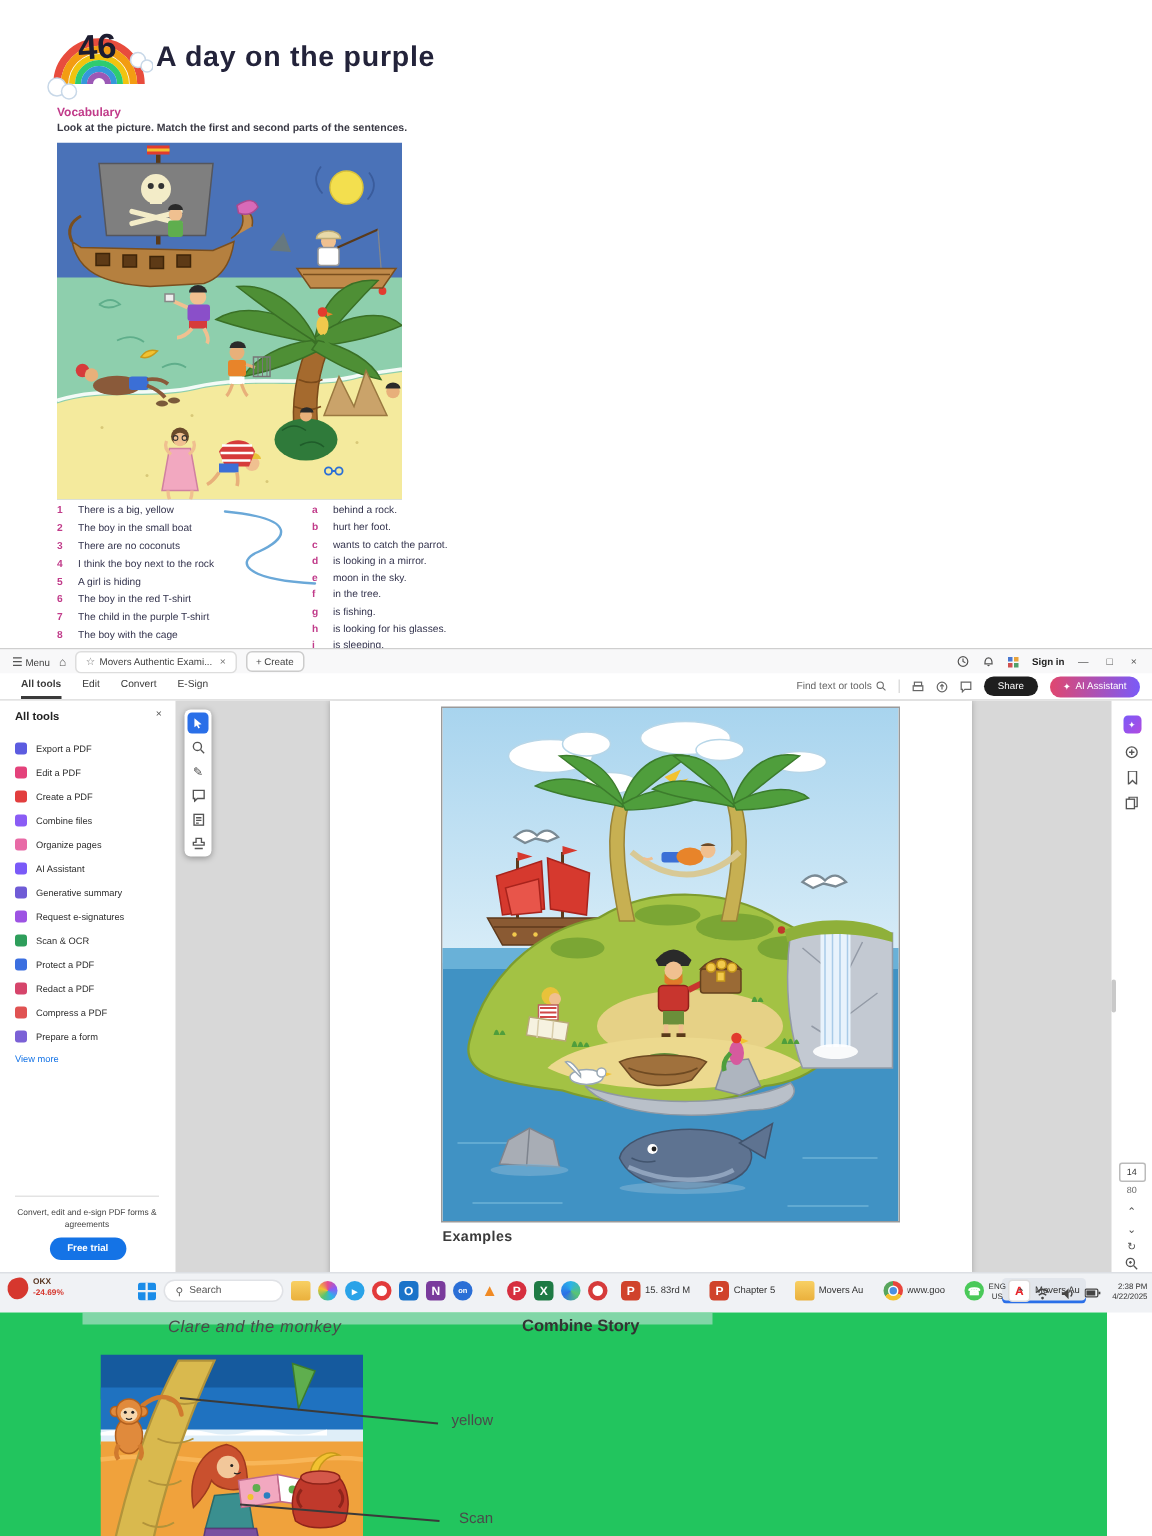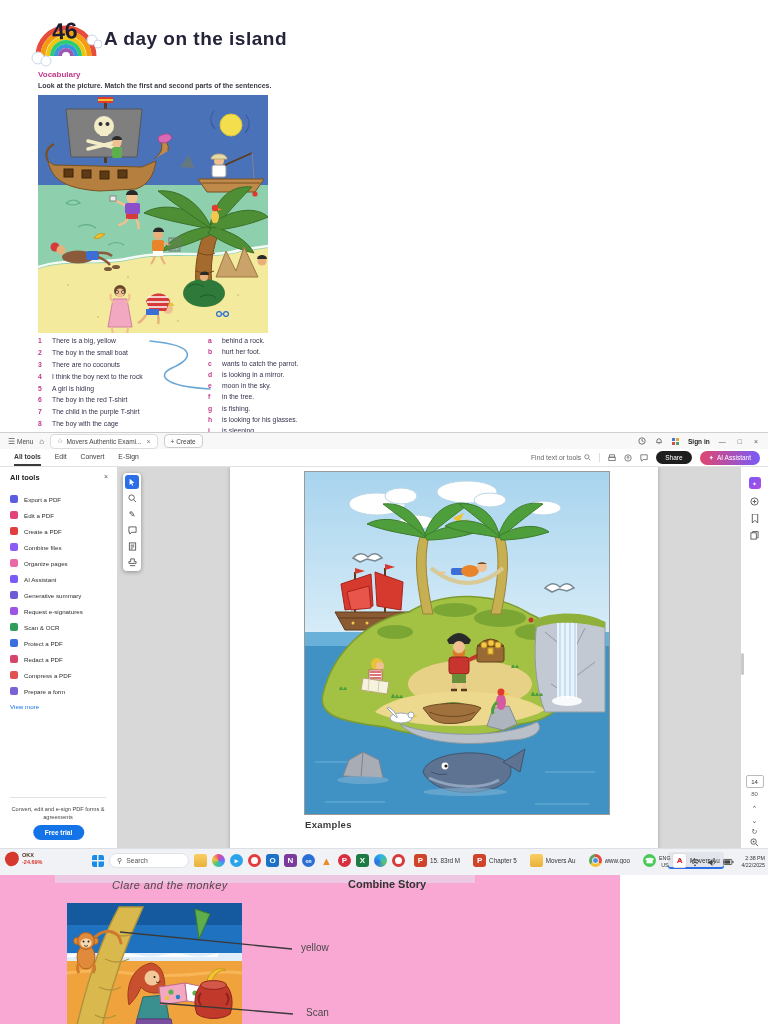--- a/index.html
+++ b/index.html
@@ -67,21 +67,21 @@
   .tp-div{position:absolute;left:10px;top:330px;width:96px;border-top:1px solid #e3e3e3;}
   .tp-promo{position:absolute;left:10px;top:338px;width:96px;font-size:5.6px;color:#444;text-align:center;line-height:1.5;}
   .free-trial{position:absolute;left:50%;transform:translateX(-50%);top:358px;background:#1473e6;color:#fff;font-size:6.5px;font-weight:bold;border-radius:10px;padding:4px 12px;white-space:nowrap;}
 
   
   #quicktools{position:absolute;left:123px;top:6px;width:18px;background:#fff;border-radius:4px;box-shadow:0 1px 4px rgba(0,0,0,.35);display:flex;flex-direction:column;align-items:center;padding:2px 0;gap:2px;}
   .qt{width:14px;height:14px;border-radius:3px;display:flex;align-items:center;justify-content:center;font-size:8px;color:#444;}
   .qt.active{background:#2a6fe8;color:#fff;}
 
   
-  #pdf-page{position:absolute;left:230px;top:0;width:428px;height:382px;background:#fff;box-shadow:0 0 4px rgba(0,0,0,.25);}
+  #pdf-page{position:absolute;left:220px;top:0;width:428px;height:382px;background:#fff;box-shadow:0 0 4px rgba(0,0,0,.25);}
   #island{position:absolute;left:74px;top:4px;width:304px;height:342px;border:1px solid #9a9a9a;box-sizing:content-box;}
   .examples{position:absolute;left:75px;top:352px;font-size:9.5px;font-weight:bold;color:#3a3a3a;letter-spacing:.3px;}
 
   
   #right-rail{position:absolute;right:0;top:0;width:28px;height:382px;background:#fff;border-left:1px solid #d8d8d8;box-sizing:border-box;}
   .rr-ic{position:absolute;left:50%;transform:translateX(-50%);width:12px;height:12px;display:flex;align-items:center;justify-content:center;font-size:8px;color:#555;}
   .rr-ai{background:linear-gradient(135deg,#7a5af8,#b14be0);border-radius:3px;color:#fff;font-size:6px;}
   .pgbox{position:absolute;left:50%;transform:translateX(-50%);top:308px;width:16px;height:11px;border:1px solid #bbb;border-radius:2px;font-size:6px;color:#333;display:flex;align-items:center;justify-content:center;}
   .pgtotal{position:absolute;left:50%;transform:translateX(-50%);top:324px;font-size:6px;color:#666;}
   .rr-small{position:absolute;left:50%;transform:translateX(-50%);font-size:7px;color:#555;line-height:1;}
@@ -120,21 +120,21 @@
   .k-whatsapp{background:#4ac959;border-radius:50%;font-size:7px;}.k-whatsapp::after{content:"\260E";}
   .k-acrobat{background:#fff;border:1px solid #ddd;color:#e8232a;font-size:8px;}.k-acrobat::after{content:"A";}
   .tb-btn{display:flex;align-items:center;gap:3px;padding:1px 4px;border-radius:3px;}
   .tb-btn.active{background:#e2e6ec;box-shadow:inset 0 -2px 0 #2a6fe8;}
   .tb-lbl{font-size:6.3px;color:#333;white-space:nowrap;max-width:40px;overflow:hidden;}
   #tb-tray{position:absolute;right:3px;top:2px;display:flex;align-items:center;gap:7px;height:22px;}
   .tray-col{display:flex;flex-direction:column;align-items:center;font-size:5.3px;color:#333;line-height:1.25;}
   .tray-chev{font-size:7px;color:#444;}
 
   
-  #bottom{position:absolute;left:0;top:875px;width:620px;height:149px;background:#f9a8d4;overflow:hidden;}
+  #bottom{position:absolute;left:0;top:875px;width:738px;height:149px;background:#22c55e;overflow:hidden;}
   .bp-title-l{position:absolute;left:112px;top:4px;font-size:11px;font-style:italic;color:#4a4a4a;letter-spacing:.4px;}
   .bp-title-r{position:absolute;left:348px;top:3px;font-size:11px;font-weight:bold;color:#333;}
   #bp-pic{position:absolute;left:67px;top:28px;width:175px;height:150px;}
   .bp-label{position:absolute;font-size:10px;color:#4a4a4a;}
   .bp-edge{position:absolute;left:55px;top:0;width:420px;height:8px;background:#dfe8f0;opacity:.5;}
 </style>
 </head>
 <body>
 
 <div id="stage">
@@ -149,21 +149,21 @@
       <path d="M26,50 A10,10 0 0 1 46,50" fill="none" stroke="#3498db" stroke-width="4"></path>
       <path d="M30,50 A6,6 0 0 1 42,50" fill="none" stroke="#9b59b6" stroke-width="4"></path>
       <g fill="#fff" stroke="#c8d8e8" stroke-width="1">
         <circle cx="8" cy="52" r="6"></circle>
           <circle cx="16" cy="55" r="5"></circle>
         <circle cx="62" cy="34" r="5"></circle>
           <circle cx="68" cy="38" r="4"></circle>
       </g>
     </svg>
     <div class="ws-num">46</div>
-    <div class="ws-title">A day on the island</div>
+    <div class="ws-title">A day on the purple</div>
     <div class="ws-vocab">Vocabulary</div>
     <div class="ws-instr">Look at the picture. Match the first and second parts of the sentences.</div>
 
     <svg id="ws-pic" viewBox="0 0 230 238">
       <rect width="230" height="238" fill="#4a72b8"></rect>
       <circle cx="193" cy="30" r="11" fill="#f3df4e" stroke="#d9c23a"></circle>
       <path d="M176,16 q-7,9 1,18" stroke="#3a5c9c" fill="none" stroke-width="1.2"></path>
       <path d="M208,20 q7,9 -1,18" stroke="#3a5c9c" fill="none" stroke-width="1.2"></path>
       <rect y="90" width="230" height="88" fill="#8ecfad"></rect>
       <g stroke="#5fae8b" fill="none" stroke-width="1.2">

